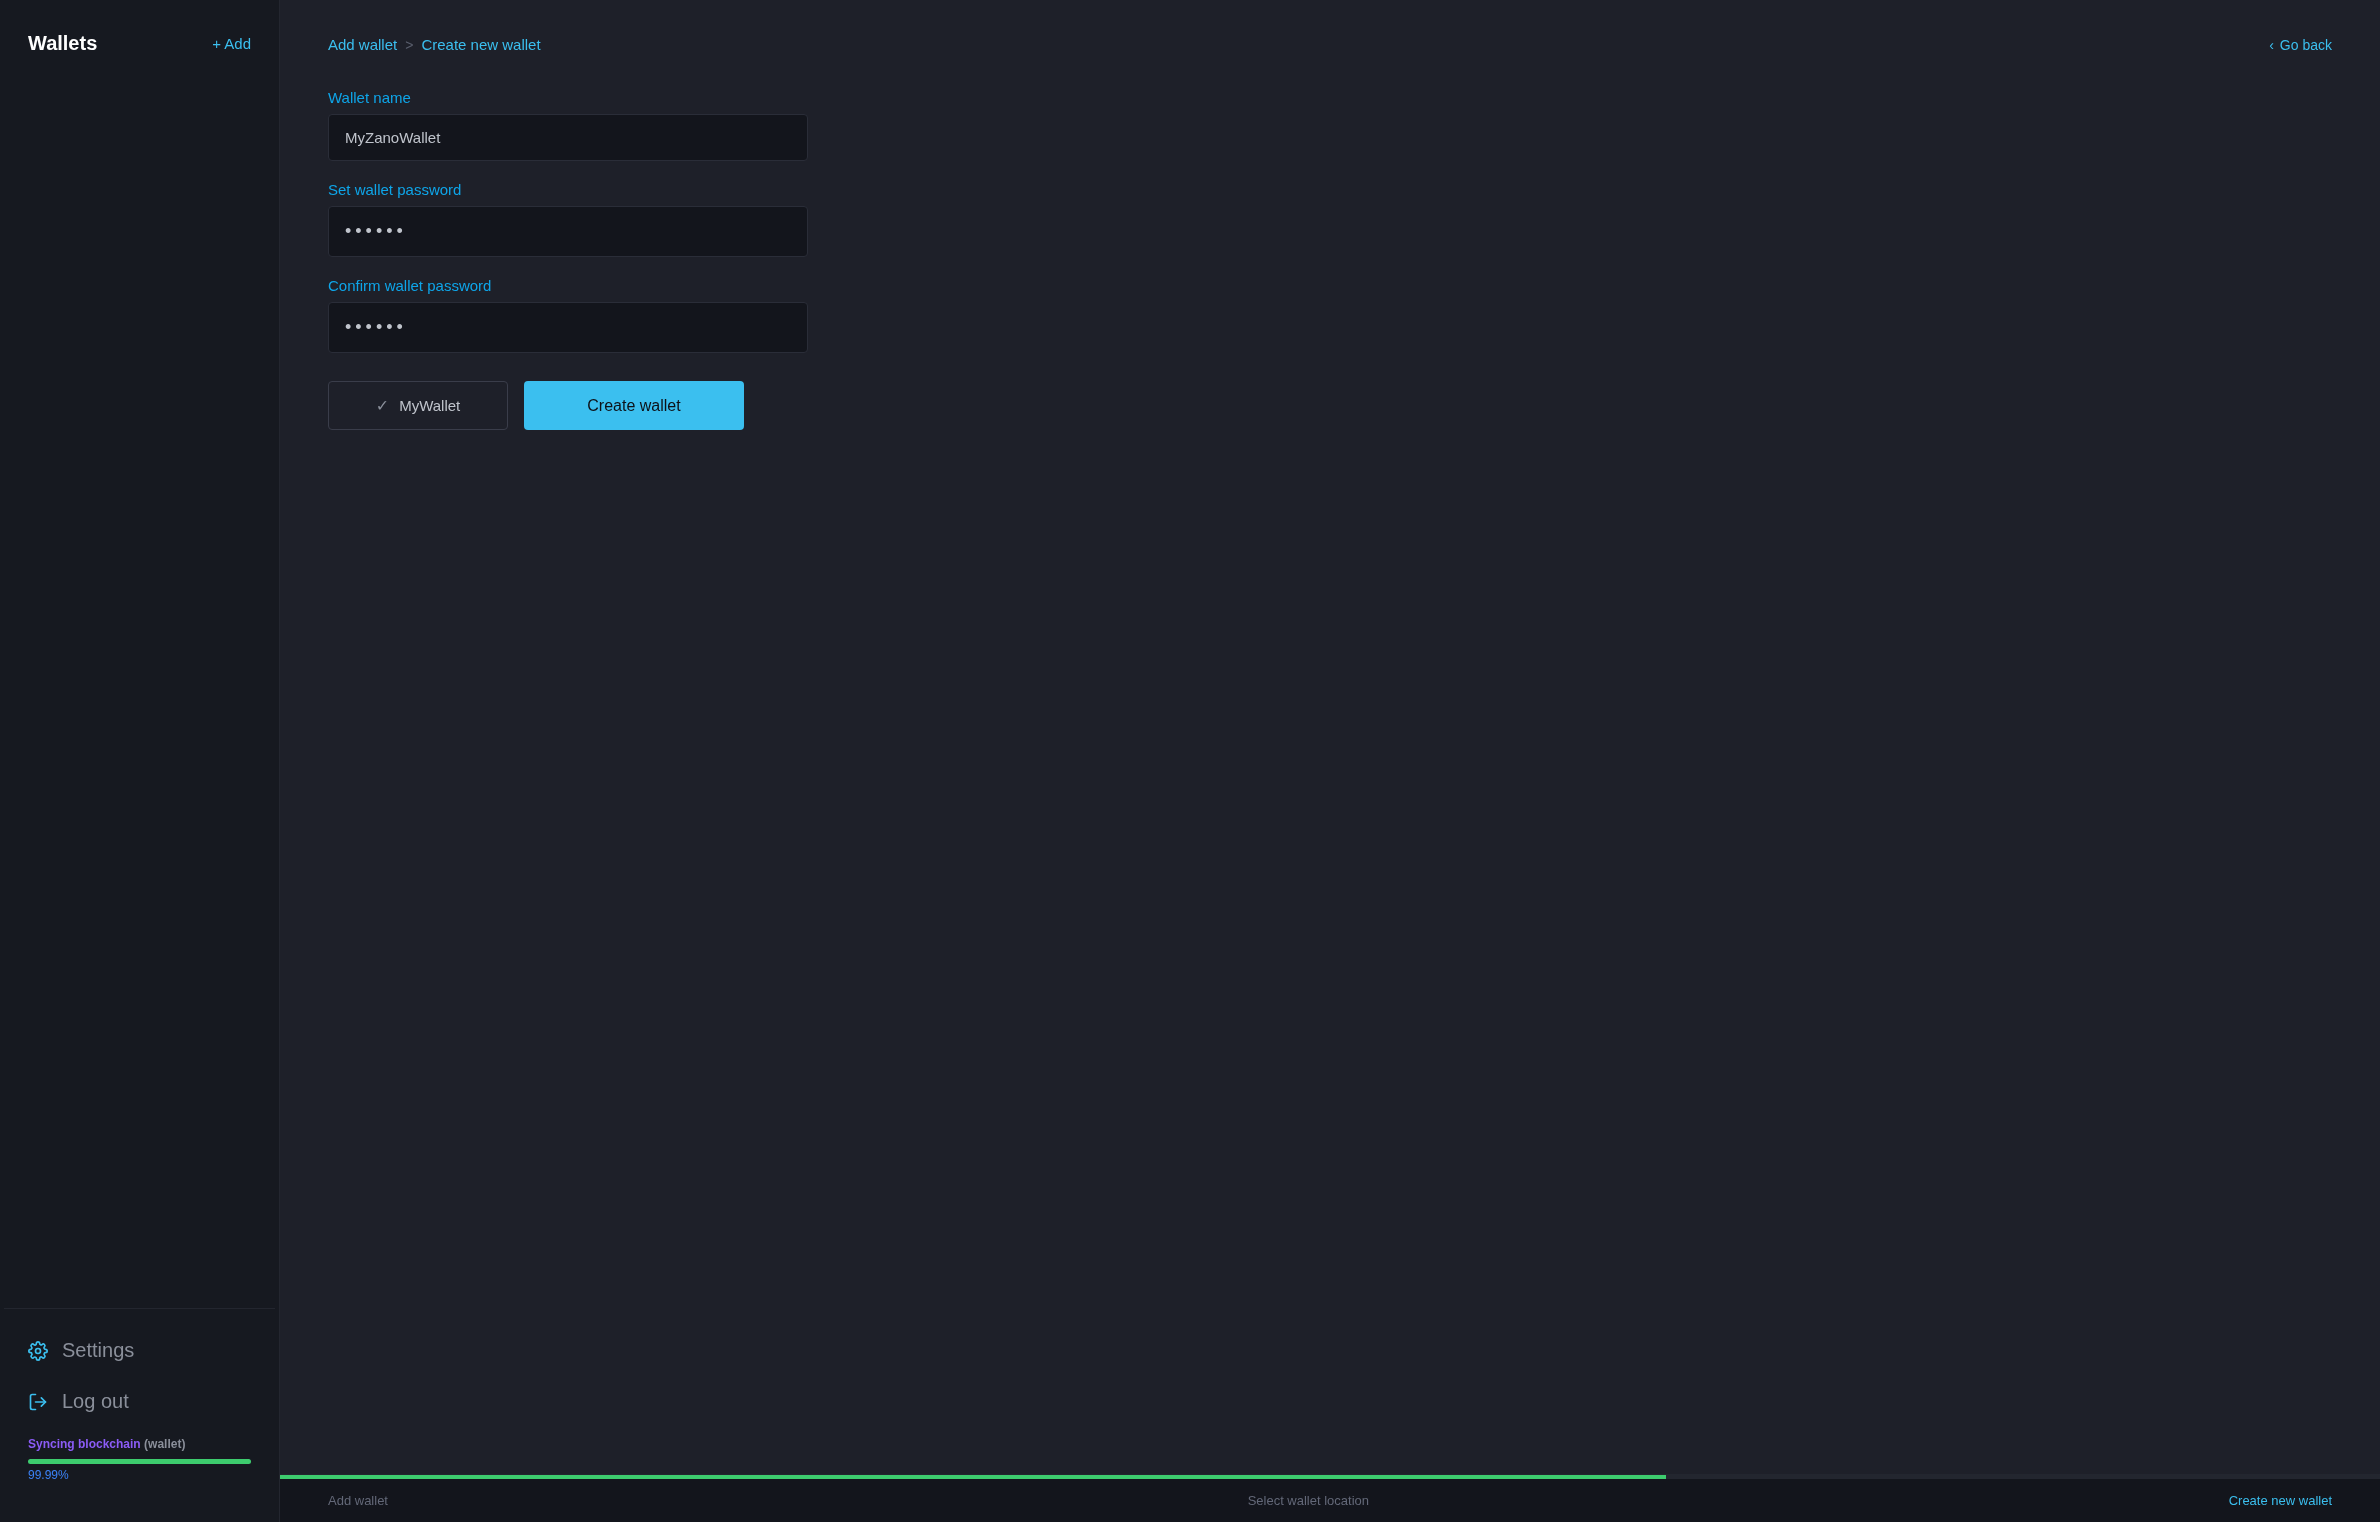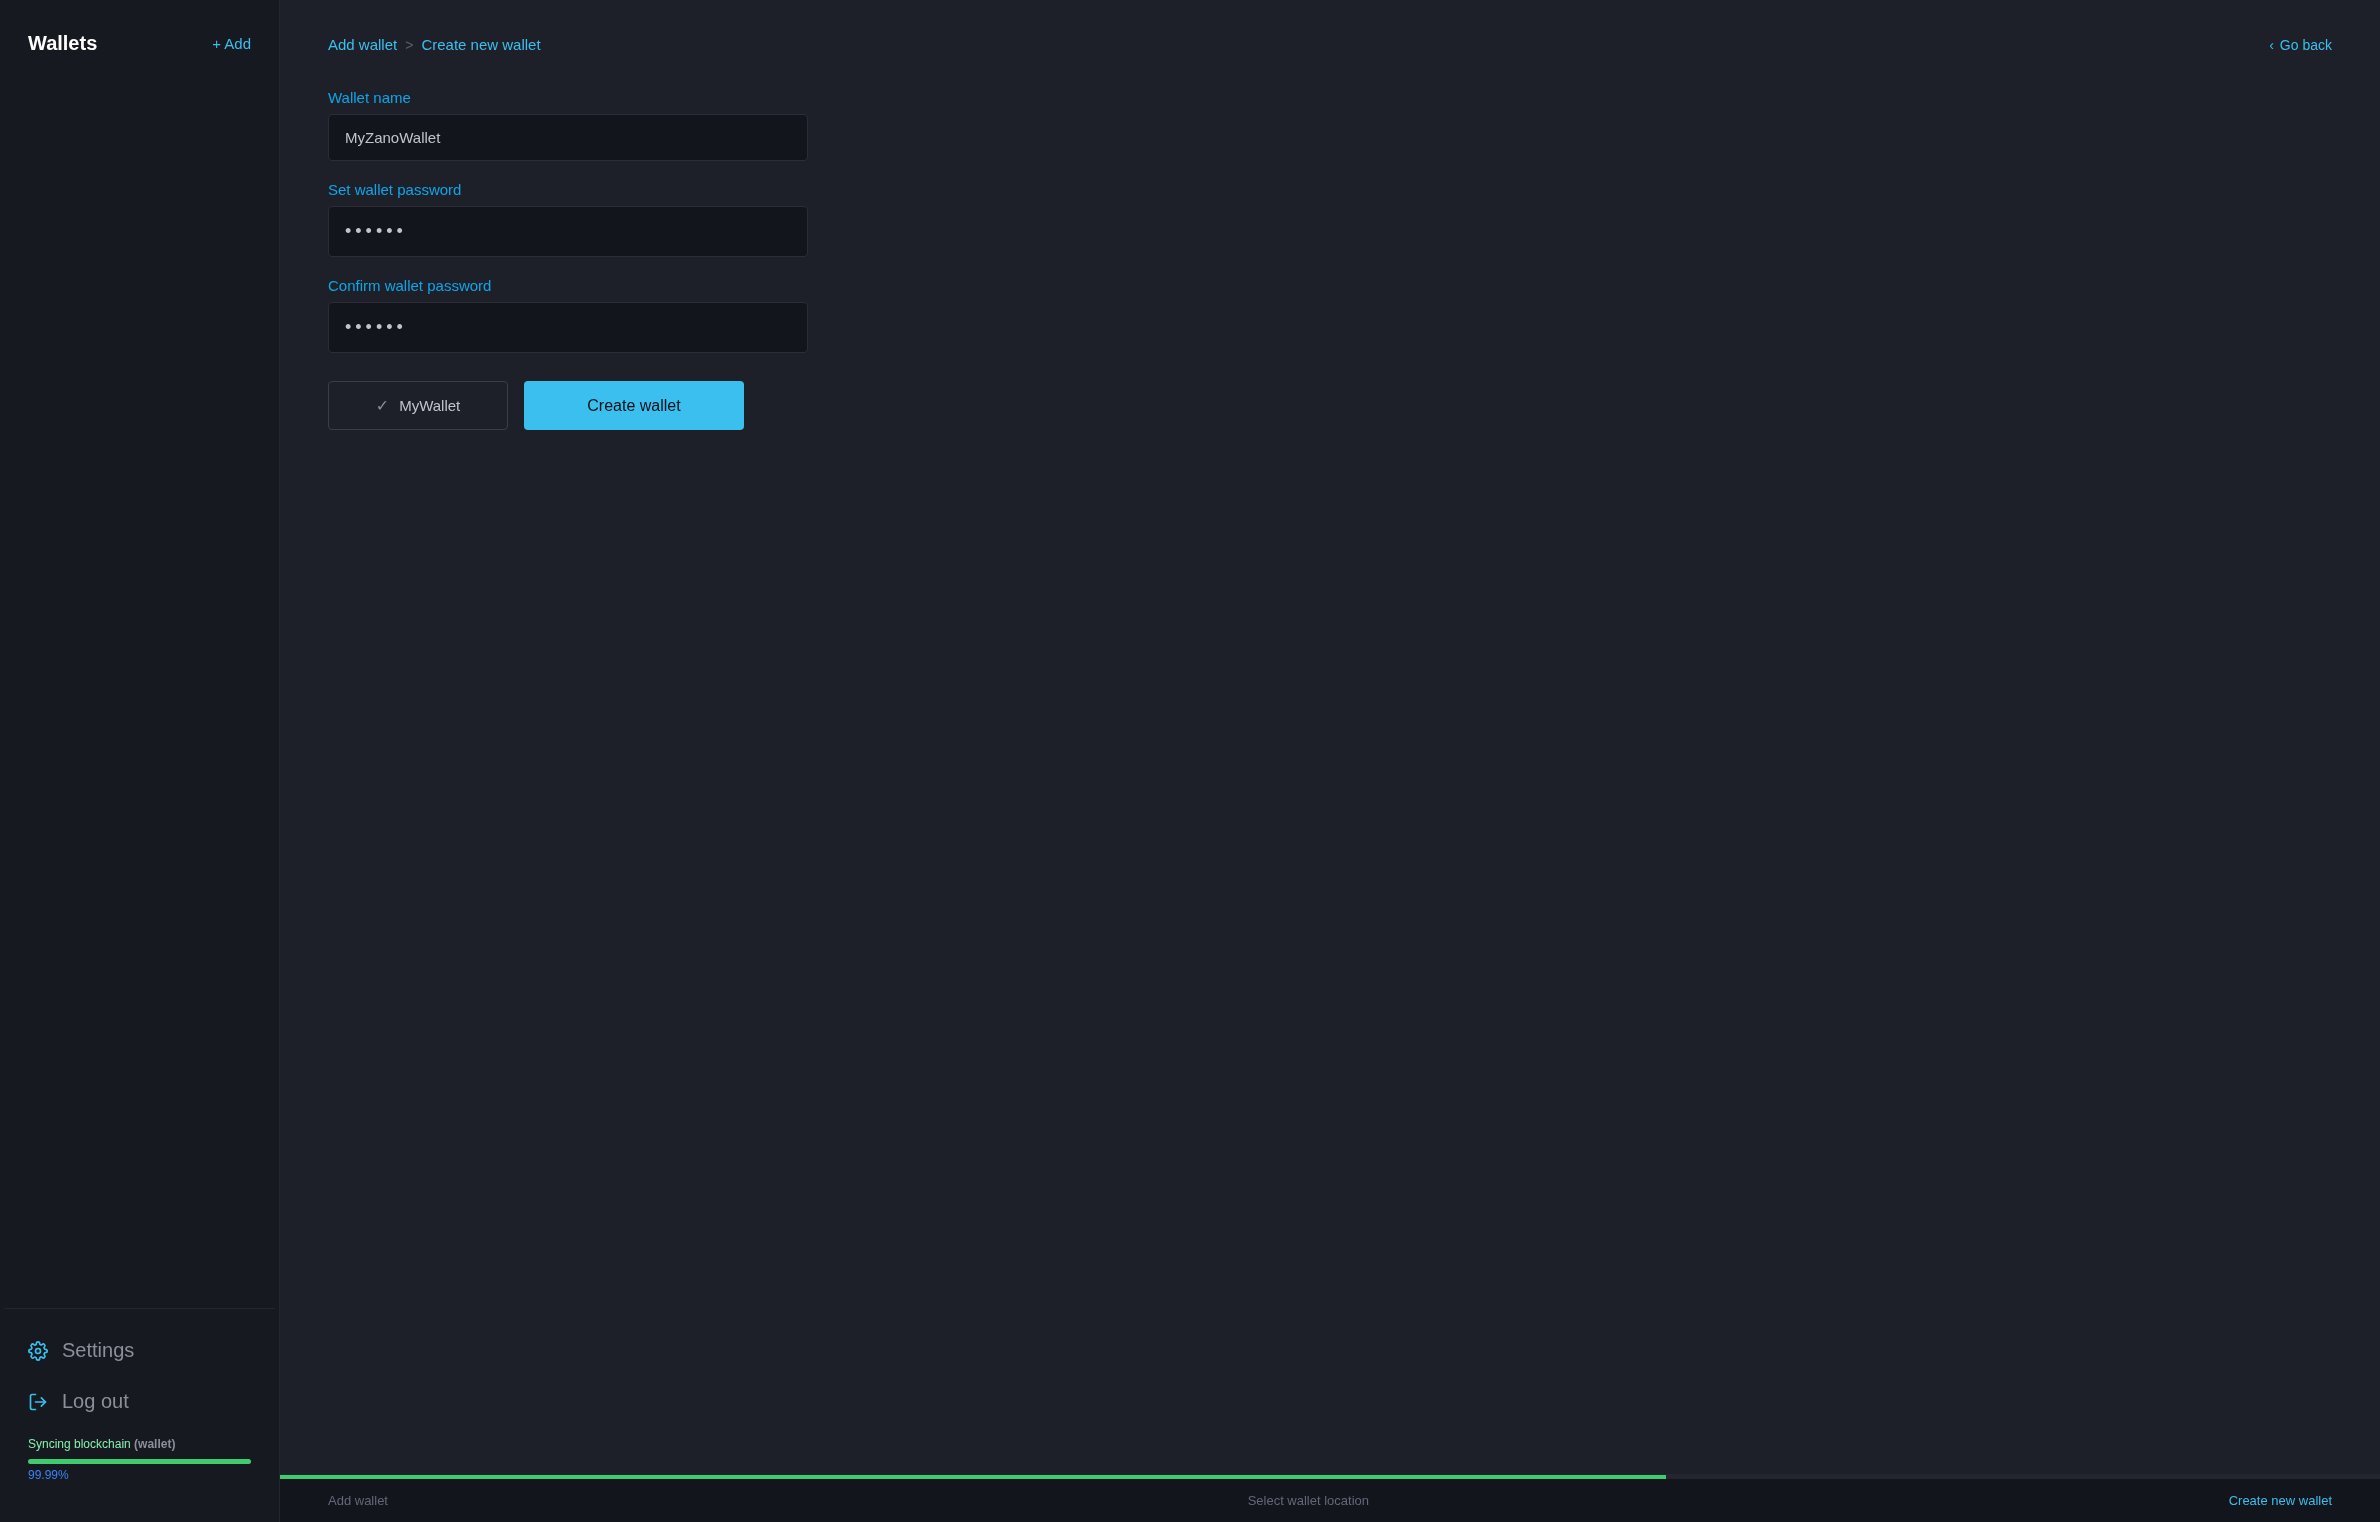--- a/index.html
+++ b/index.html
@@ -72,22 +72,22 @@
     }
     .sync-section {
       padding: 10px 24px 20px;
     }
     .sync-text {
       font-size: 12px;
       color: #636878;
       margin-bottom: 8px;
     }
     .sync-text span {
-      color: #86efac;
-      font-weight: 400;
+      color: #8b5cf6;
+      font-weight: 700;
     }
     .progress-bar-bg {
       background: #23262f;
       border-radius: 4px;
       height: 5px;
       width: 100%;
       margin-bottom: 4px;
     }
     .progress-bar-fill {
       background: #3dcc6e;

